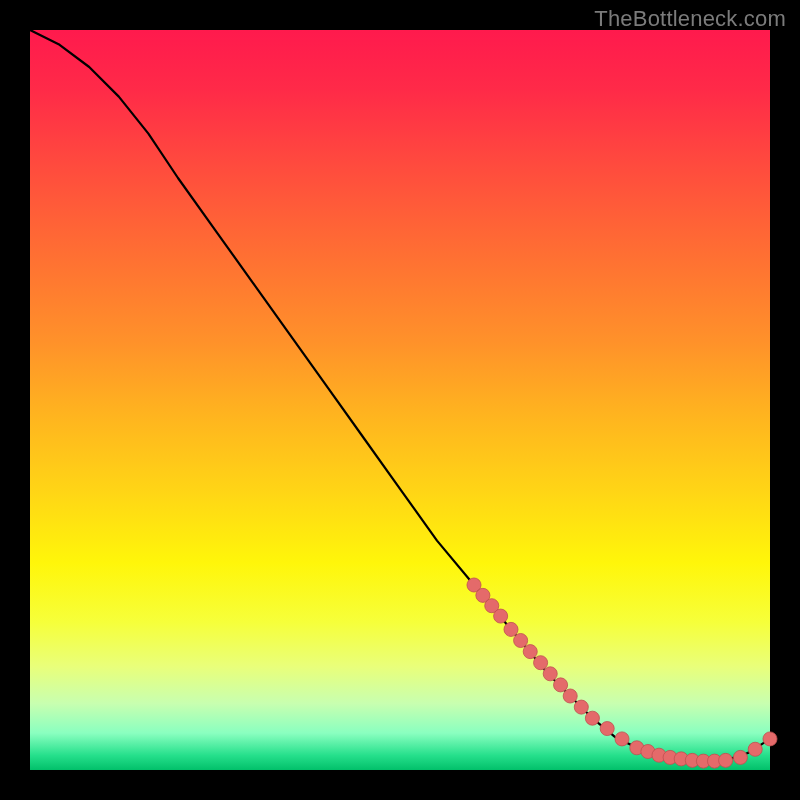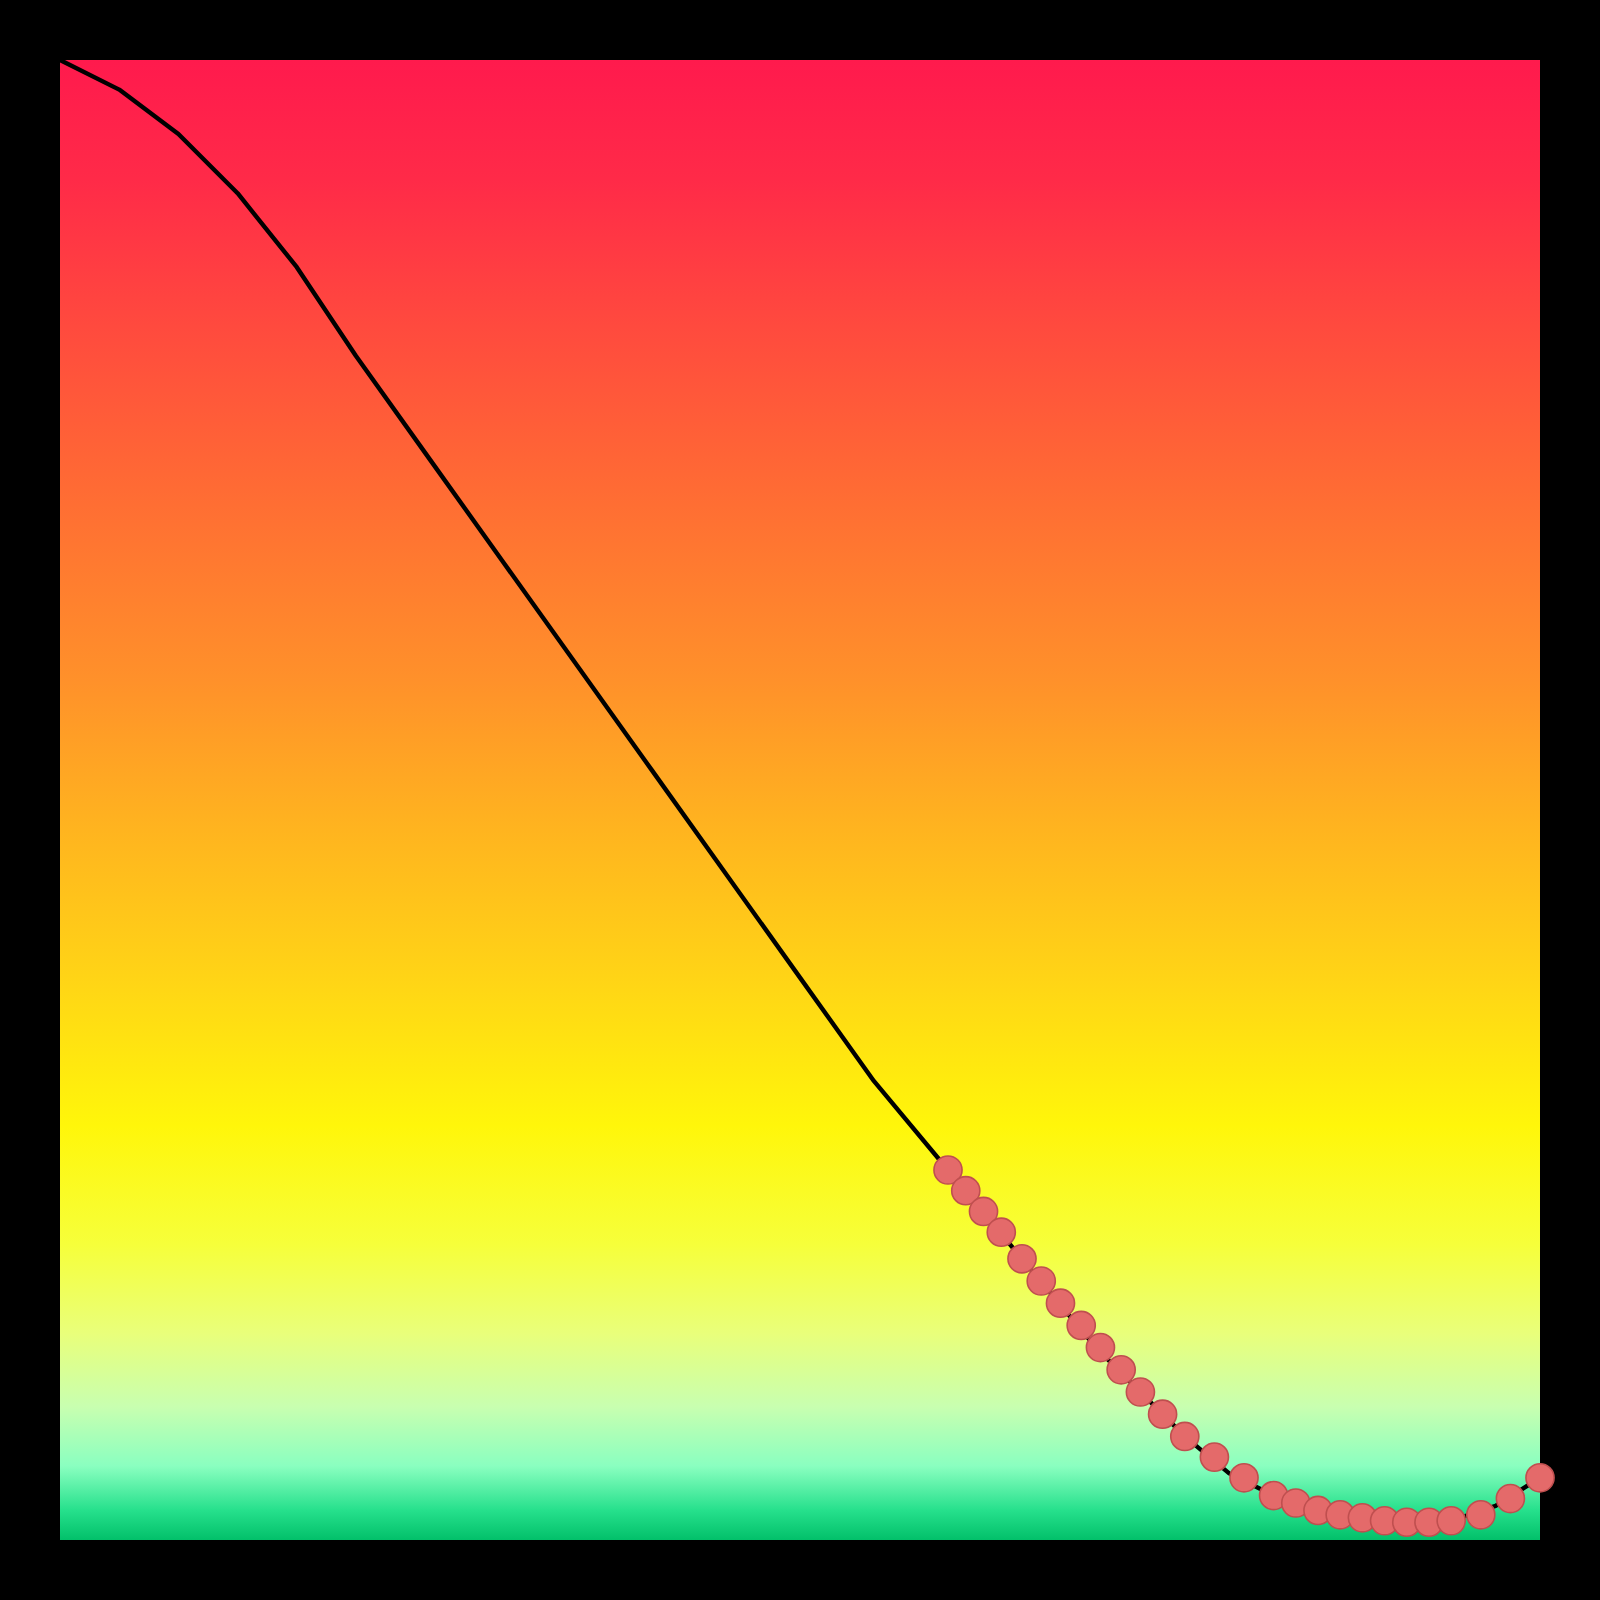--- a/index.html
+++ b/index.html
@@ -110,13 +110,14 @@
           <circle cx="91.00" cy="98.80" r="0.95" class="dot" vector-effect="non-scaling-stroke"></circle>
           <circle cx="92.50" cy="98.80" r="0.95" class="dot" vector-effect="non-scaling-stroke"></circle>
           <circle cx="94.00" cy="98.70" r="0.95" class="dot" vector-effect="non-scaling-stroke"></circle>
           <circle cx="96.00" cy="98.30" r="0.95" class="dot" vector-effect="non-scaling-stroke"></circle>
           <circle cx="98.00" cy="97.20" r="0.95" class="dot" vector-effect="non-scaling-stroke"></circle>
           <circle cx="100.00" cy="95.80" r="0.95" class="dot" vector-effect="non-scaling-stroke"></circle>
         </g>
     </svg>
   </div>
 
+  <div class="watermark">TheBottleneck.com</div>
 </div>
 
 </body></html>

